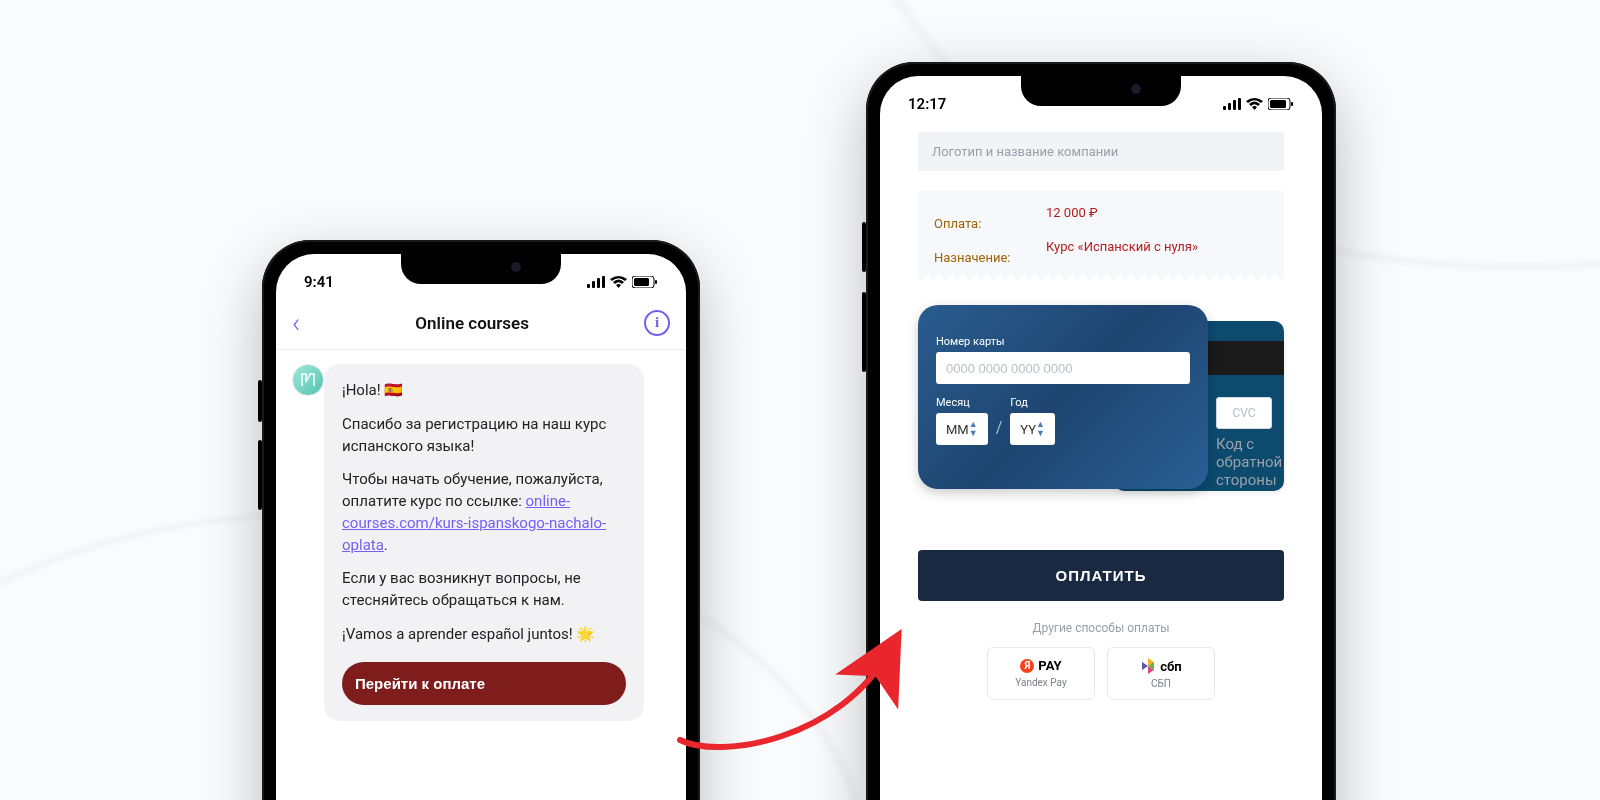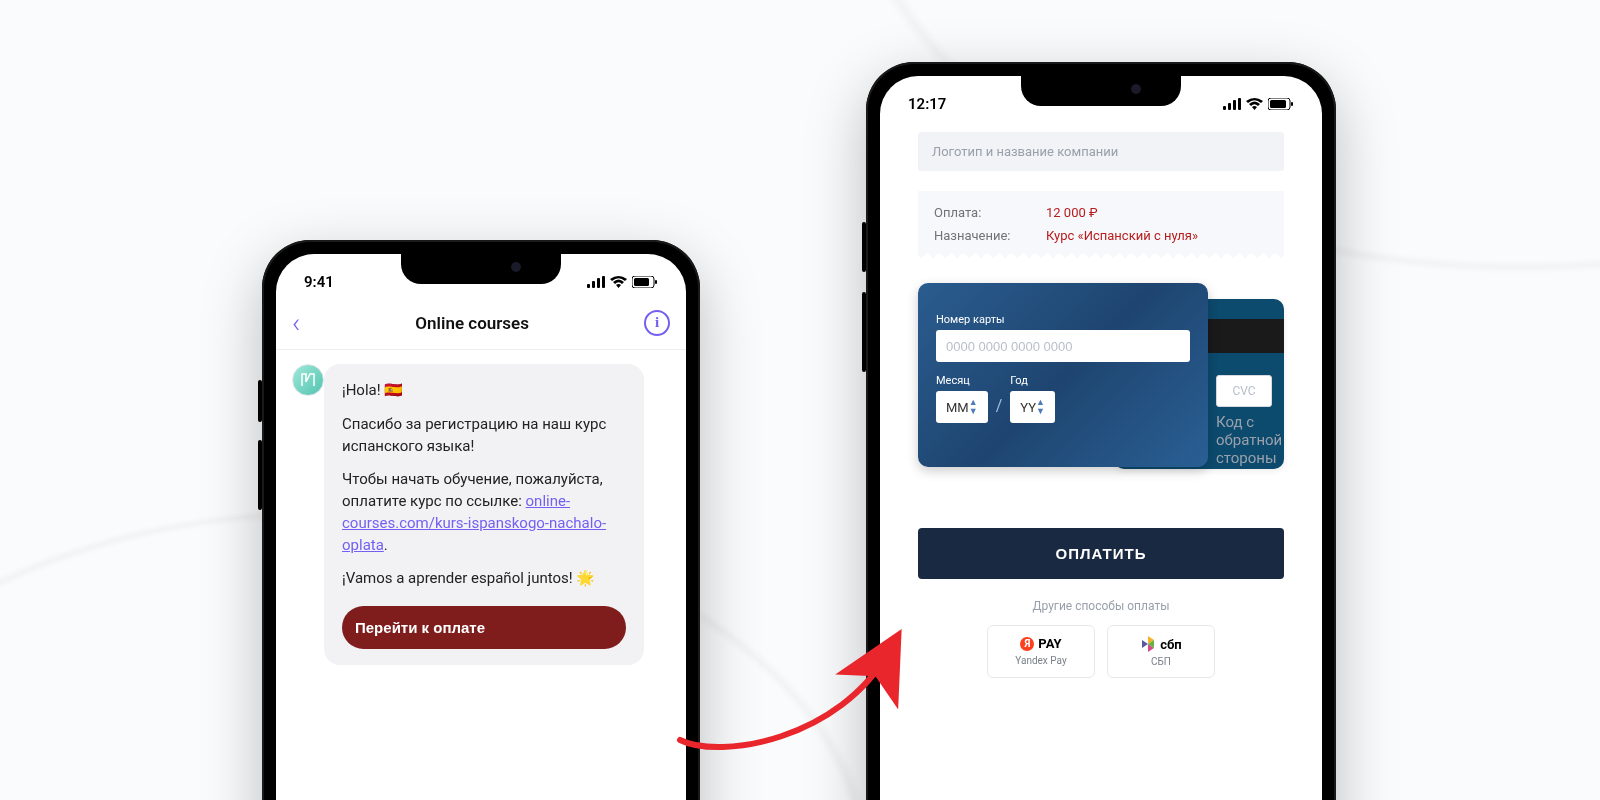--- a/index.html
+++ b/index.html
@@ -97,21 +97,21 @@
   .pay-screen { padding:0 38px; }
   .logo-placeholder {
     margin-top:12px; background:#f1f3f6; color:#9aa0ab;
     padding:12px 14px; font-size:13px; border-radius:3px;
   }
   .summary {
     margin-top:20px; background:#f6f8fb; padding:14px 16px 0;
     font-size:13px; position:relative;
   }
   .summary-row { display:flex; margin-bottom:8px; }
-  .summary-row .k { width:100px; color:#737373; }
+  .summary-row .k { width:100px; color:#a16207;margin-top:11px; }
   .summary-row .v { color:#b91c1c;margin-left:12px; }
   .summary-zigzag {
     height:10px; background:
       linear-gradient(-45deg, #fff 6px, transparent 0),
       linear-gradient(45deg, #fff 6px, transparent 0);
     background-size:12px 12px; background-position:bottom;
     margin:6px -16px 0;
   }
 
   .card-area { position:relative; margin-top:22px; height:200px; }
@@ -127,21 +127,21 @@
     display:flex; align-items:center; justify-content:center;
     color:#b8bec8; font-size:12px;
   }
   .card-back .hint {
     position:absolute; right:8px; top:114px; width:60px;
     font-size:15px; color:#9aa0ab; line-height:1.2;
   }
   .card-front {
     position:absolute; left:0; top:0; width:290px; height:184px;
     background:linear-gradient(135deg,#2a5c8f 0%,#1e4570 50%,#2a5f94 100%);
-    border-radius:10px; box-shadow:0 4px 12px rgba(0,0,0,.2);
+    border-radius:20px; box-shadow:0 4px 12px rgba(0,0,0,.2);
     padding:30px 18px 16px; color:#fff;
   }
   .card-front label { font-size:11px; display:block; margin-bottom:4px; }
   .card-front input, .card-front .sel {
     width:100%; height:32px; border:none; border-radius:3px; padding:0 10px;
     font-size:13px; color:#333; background:#fff;
   }
   .card-front input::placeholder { color:#b8bec8; }
   .exp-row { display:flex; align-items:flex-end; gap:8px; margin-top:12px; }
   .exp-col { }
@@ -213,20 +213,21 @@
     <div class="chat-body">
       <div class="avatar">
         <svg width="18" height="18" viewBox="0 0 18 18">
             <path d="M3 15 L3 3 L7 3 L7 11 L11 3 L15 3 L15 15" stroke="#fff" stroke-width="1.5" fill="none"></path>
           </svg>
       </div>
       <div class="bubble">
         <p>¡Hola! 🇪🇸</p>
         <p>Спасибо за регистрацию на наш курс испанского языка!</p>
         <p><span>Чтобы начать обучение, пожалуйста, оплатите курс по ссылке: </span><a href="#">online-courses.com/kurs-ispanskogo-nachalo-oplata</a><span>.</span></p>
+        <p>Если у вас возникнут вопросы, не стесняйтесь обращаться к нам.</p>
         <p>¡Vamos a aprender español juntos! 🌟</p>
         <button class="cta-btn">Перейти к оплате</button>
       </div>
     </div>
   </div>
 </div>
 
 <div class="phone phone-right">
   <div class="screen">
     <div class="notch">

